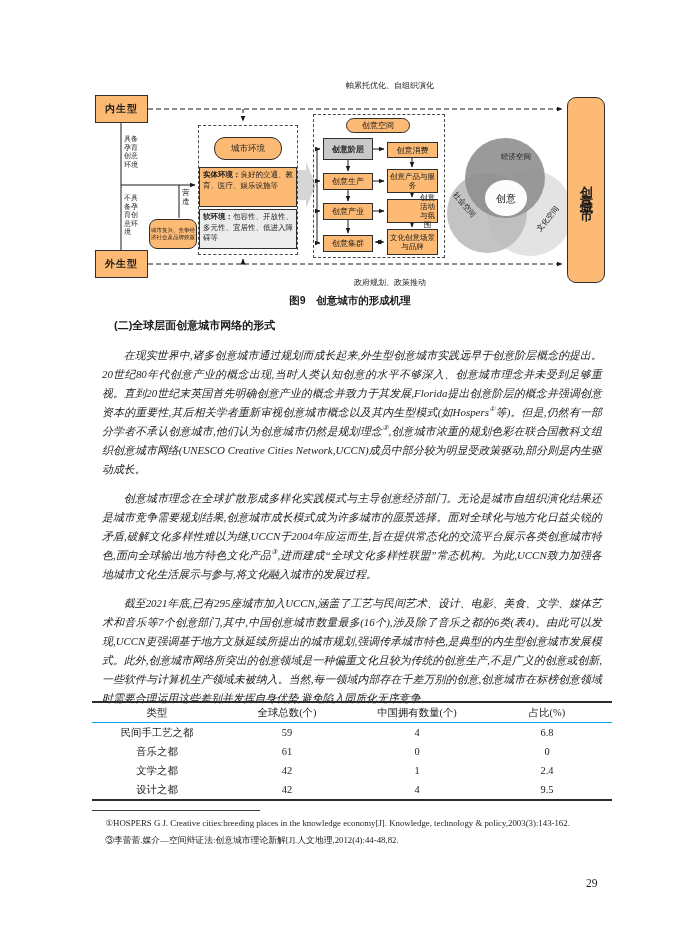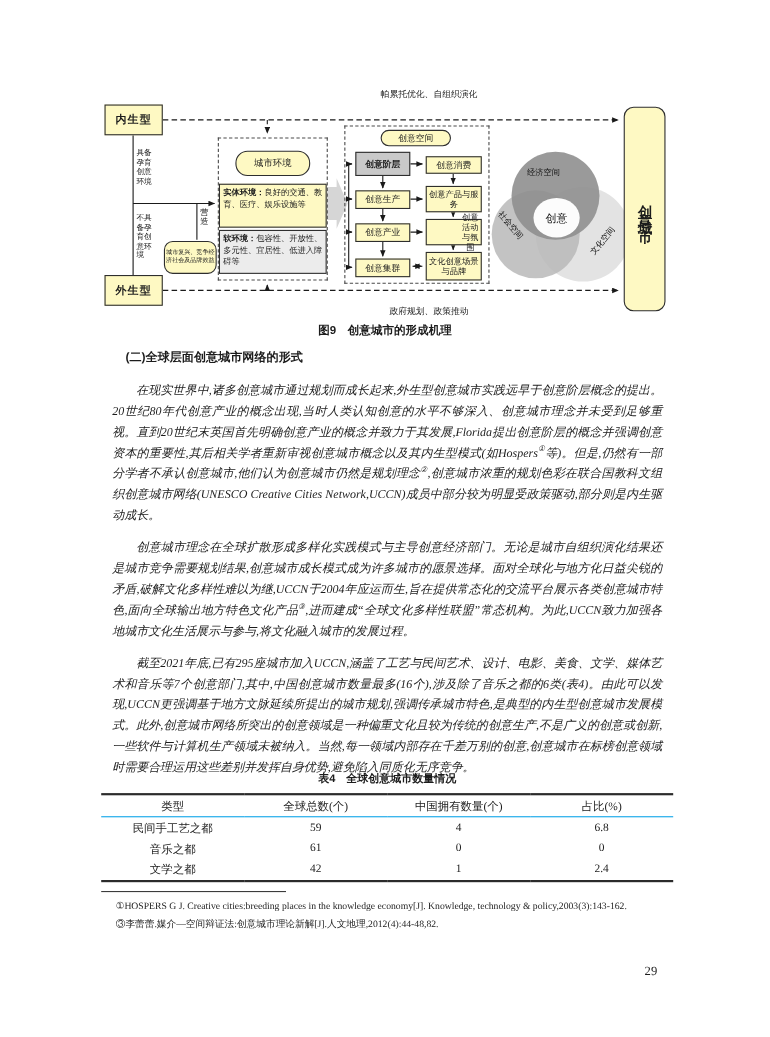--- a/index.html
+++ b/index.html
@@ -2,21 +2,21 @@
 <html><head>
 <meta charset="utf-8">
 <style>
   html,body{margin:0;padding:0;background:#e8e8e8;}
   .page{position:relative;width:700px;height:943px;margin:0 auto;background:#ffffff;
         font-family:"Liberation Serif","DejaVu Serif",serif;color:#1c1c1c;overflow:hidden;}
 
   
   #figure{position:absolute;left:85px;top:82px;width:528px;height:210px;}
   #figure svg.overlay{position:absolute;left:0;top:0;}
-  .fbox{position:absolute;box-sizing:border-box;border:1px solid #2e2e2e;background:#fef9c3;
+  .fbox{position:absolute;box-sizing:border-box;border:1px solid #2e2e2e;background:#fdba74;
         display:flex;align-items:center;justify-content:center;text-align:center;z-index:2;}
   .flabel{position:absolute;z-index:2;}
   .typ{font-size:10px;font-weight:600;letter-spacing:1px;}
   .vlabel{position:absolute;font-size:7px;line-height:8.6px;word-break:break-all;
           text-align:left;z-index:2;}
   .benefit{border-radius:8px;font-size:5.5px;line-height:6.6px;padding:1px;word-break:break-all;}
   .dashedbox{position:absolute;box-sizing:border-box;border:1px dashed #4a4a4a;z-index:1;}
   .envtitle{border-radius:11px;font-size:8.5px;}
   .envtext{font-size:7.5px;line-height:10.5px;text-align:left;padding:2px 3px;
            align-items:flex-start;justify-content:flex-start;display:block;}
@@ -123,21 +123,21 @@
     <div class="fbox benefit" style="left:64px;top:137px;width:48px;height:30px">城市复兴、竞争经济社会及品牌效益</div>
 
     <div class="dashedbox" style="left:113px;top:43px;width:100px;height:130px"></div>
     <div class="fbox envtitle" style="left:129px;top:55px;width:68px;height:23px">城市环境</div>
     <div class="fbox envtext" style="left:114px;top:85px;width:98px;height:40px;border-width:1.5px"><b>实体环境：</b><span>良好的交通、教育、医疗、娱乐设施等</span></div>
     <div class="fbox envtext softbg" style="left:114px;top:127px;width:98px;height:40px"><b>软环境：</b><span>包容性、开放性、多元性、宜居性、低进入障碍等</span></div>
 
     <div class="dashedbox" style="left:228px;top:32px;width:132px;height:144px"></div>
     <div class="fbox cstitle" style="left:261px;top:36px;width:64px;height:15px">创意空间</div>
 
-    <div class="vennlab" style="left:394px;top:70px;width:52px;text-align:left">经济空间</div>
+    <div class="vennlab" style="left:394px;top:70px;width:52px;text-align:right">经济空间</div>
     <div class="vennlab" style="left:364px;top:118px;transform:rotate(50deg)">社会空间</div>
     <div class="vennlab" style="left:448px;top:132px;transform:rotate(-50deg)">文化空间</div>
     <div class="vennlab" style="left:405px;top:110px;width:32px;text-align:center;font-size:10px">创意</div>
 
     <div class="fbox citybox" style="left:482px;top:15px;width:38px;height:186px">
       <span class="cityv">创意城市</span>
     </div>
 
     <div class="flabel arcnote" style="left:225px;top:195px;width:160px">政府规划、政策推动</div>
   <div class="fbox cs shaded" style="left: 238px; top: 56px; width: 50px; height: 22px;">创意阶层</div>
@@ -155,21 +155,20 @@
   <div class="body">
     <h3 class="heading">(二)全球层面创意城市网络的形式</h3>
     <div>
         <p class="para">在现实世界中,诸多创意城市通过规划而成长起来,外生型创意城市实践远早于创意阶层概念的提出。20世纪80年代创意产业的概念出现,当时人类认知创意的水平不够深入、创意城市理念并未受到足够重视。直到20世纪末英国首先明确创意产业的概念并致力于其发展,Florida提出创意阶层的概念并强调创意资本的重要性,其后相关学者重新审视创意城市概念以及其内生型模式(如Hospers<sup>①</sup>等)。但是,仍然有一部分学者不承认创意城市,他们认为创意城市仍然是规划理念<sup>②</sup>,创意城市浓重的规划色彩在联合国教科文组织创意城市网络(UNESCO Creative Cities Network,UCCN)成员中部分较为明显受政策驱动,部分则是内生驱动成长。</p>
         <p class="para">创意城市理念在全球扩散形成多样化实践模式与主导创意经济部门。无论是城市自组织演化结果还是城市竞争需要规划结果,创意城市成长模式成为许多城市的愿景选择。面对全球化与地方化日益尖锐的矛盾,破解文化多样性难以为继,UCCN于2004年应运而生,旨在提供常态化的交流平台展示各类创意城市特色,面向全球输出地方特色文化产品<sup>③</sup>,进而建成“全球文化多样性联盟”常态机构。为此,UCCN致力加强各地城市文化生活展示与参与,将文化融入城市的发展过程。</p>
         <p class="para">截至2021年底,已有295座城市加入UCCN,涵盖了工艺与民间艺术、设计、电影、美食、文学、媒体艺术和音乐等7个创意部门,其中,中国创意城市数量最多(16个),涉及除了音乐之都的6类(表4)。由此可以发现,UCCN更强调基于地方文脉延续所提出的城市规划,强调传承城市特色,是典型的内生型创意城市发展模式。此外,创意城市网络所突出的创意领域是一种偏重文化且较为传统的创意生产,不是广义的创意或创新,一些软件与计算机生产领域未被纳入。当然,每一领域内部存在千差万别的创意,创意城市在标榜创意领域时需要合理运用这些差别并发挥自身优势,避免陷入同质化无序竞争。</p>
       </div>
   </div>
 
   <div class="tablewrap">
-    <div class="tbl-title">表4　全球创意城市数量情况</div>
     <table class="data">
       <thead>
           <tr>
             <th>类型</th>
             <th>全球总数(个)</th>
             <th>中国拥有数量(个)</th>
             <th>占比(%)</th>
           </tr>
         </thead>
       <tbody>
@@ -183,20 +182,26 @@
             <td>音乐之都</td>
             <td>61</td>
             <td>0</td>
             <td>0</td>
           </tr>
           <tr>
             <td>文学之都</td>
             <td>42</td>
             <td>1</td>
             <td>2.4</td>
+          </tr>
+          <tr>
+            <td>设计之都</td>
+            <td>42</td>
+            <td>4</td>
+            <td>9.5</td>
           </tr>
         </tbody>
     </table>
   </div>
 
   <div class="footwrap">
     <div class="fn-sep"></div>
     <div>
         <div class="fn">①HOSPERS G J. Creative cities:breeding places in the knowledge economy[J]. Knowledge, technology &amp; policy,2003(3):143-162.</div>
         <div class="fn">③李蕾蕾.媒介—空间辩证法:创意城市理论新解[J].人文地理,2012(4):44-48,82.</div>

